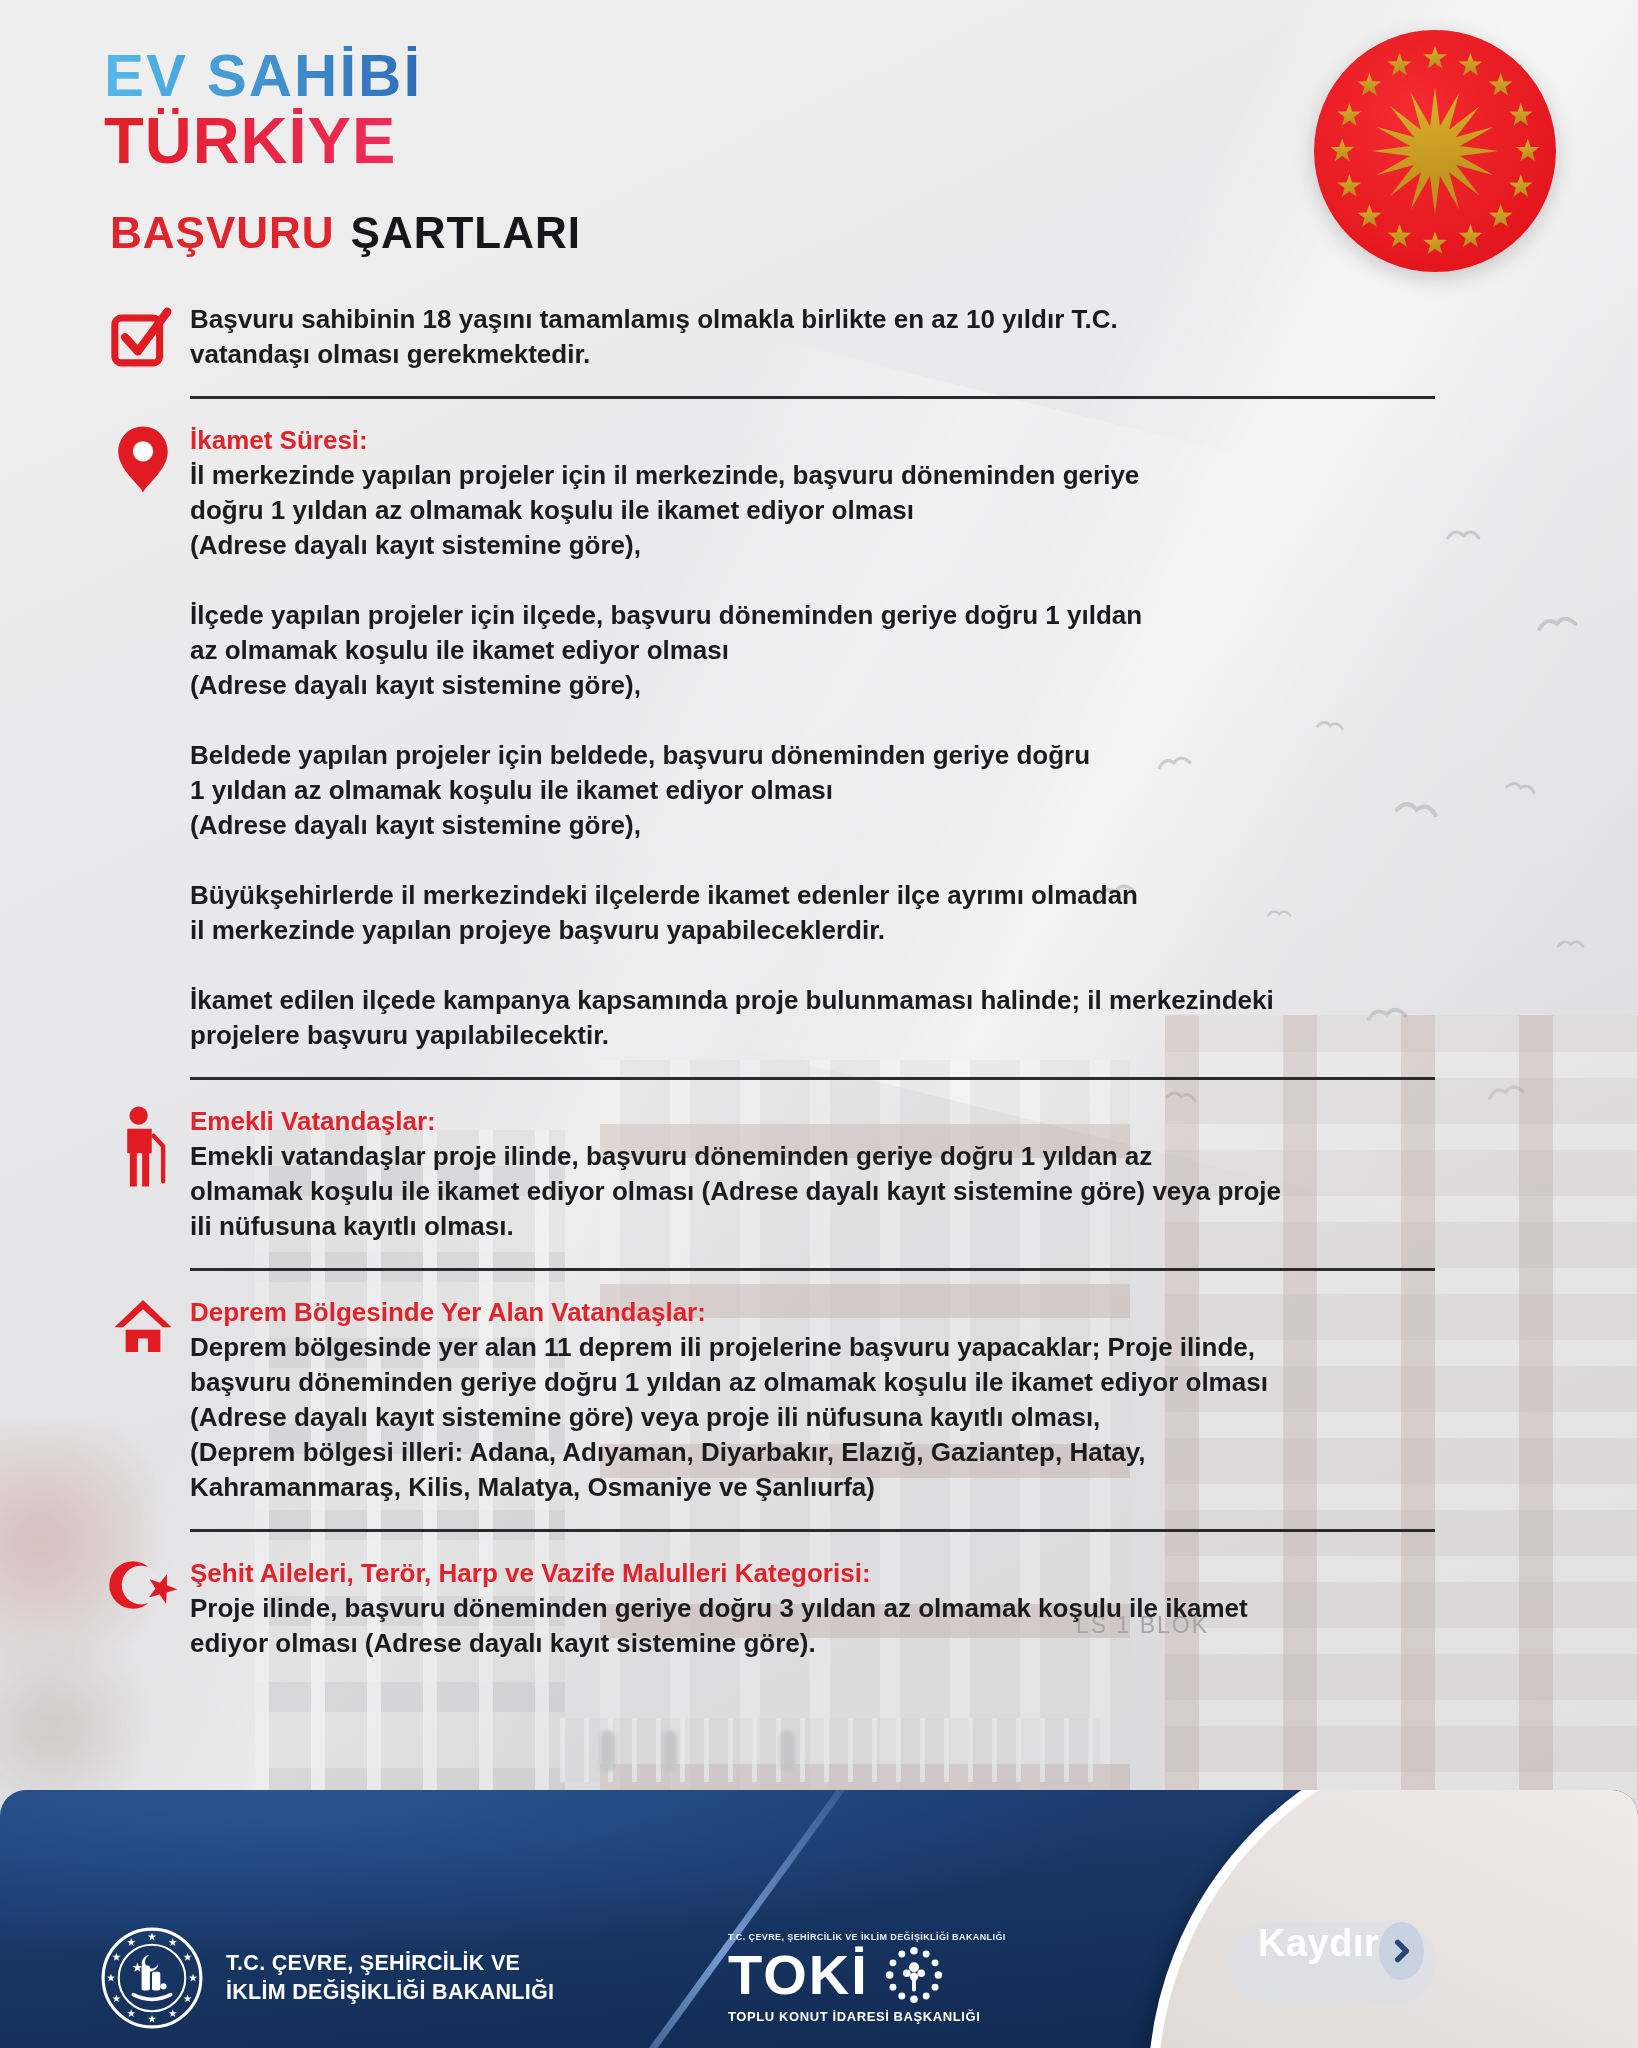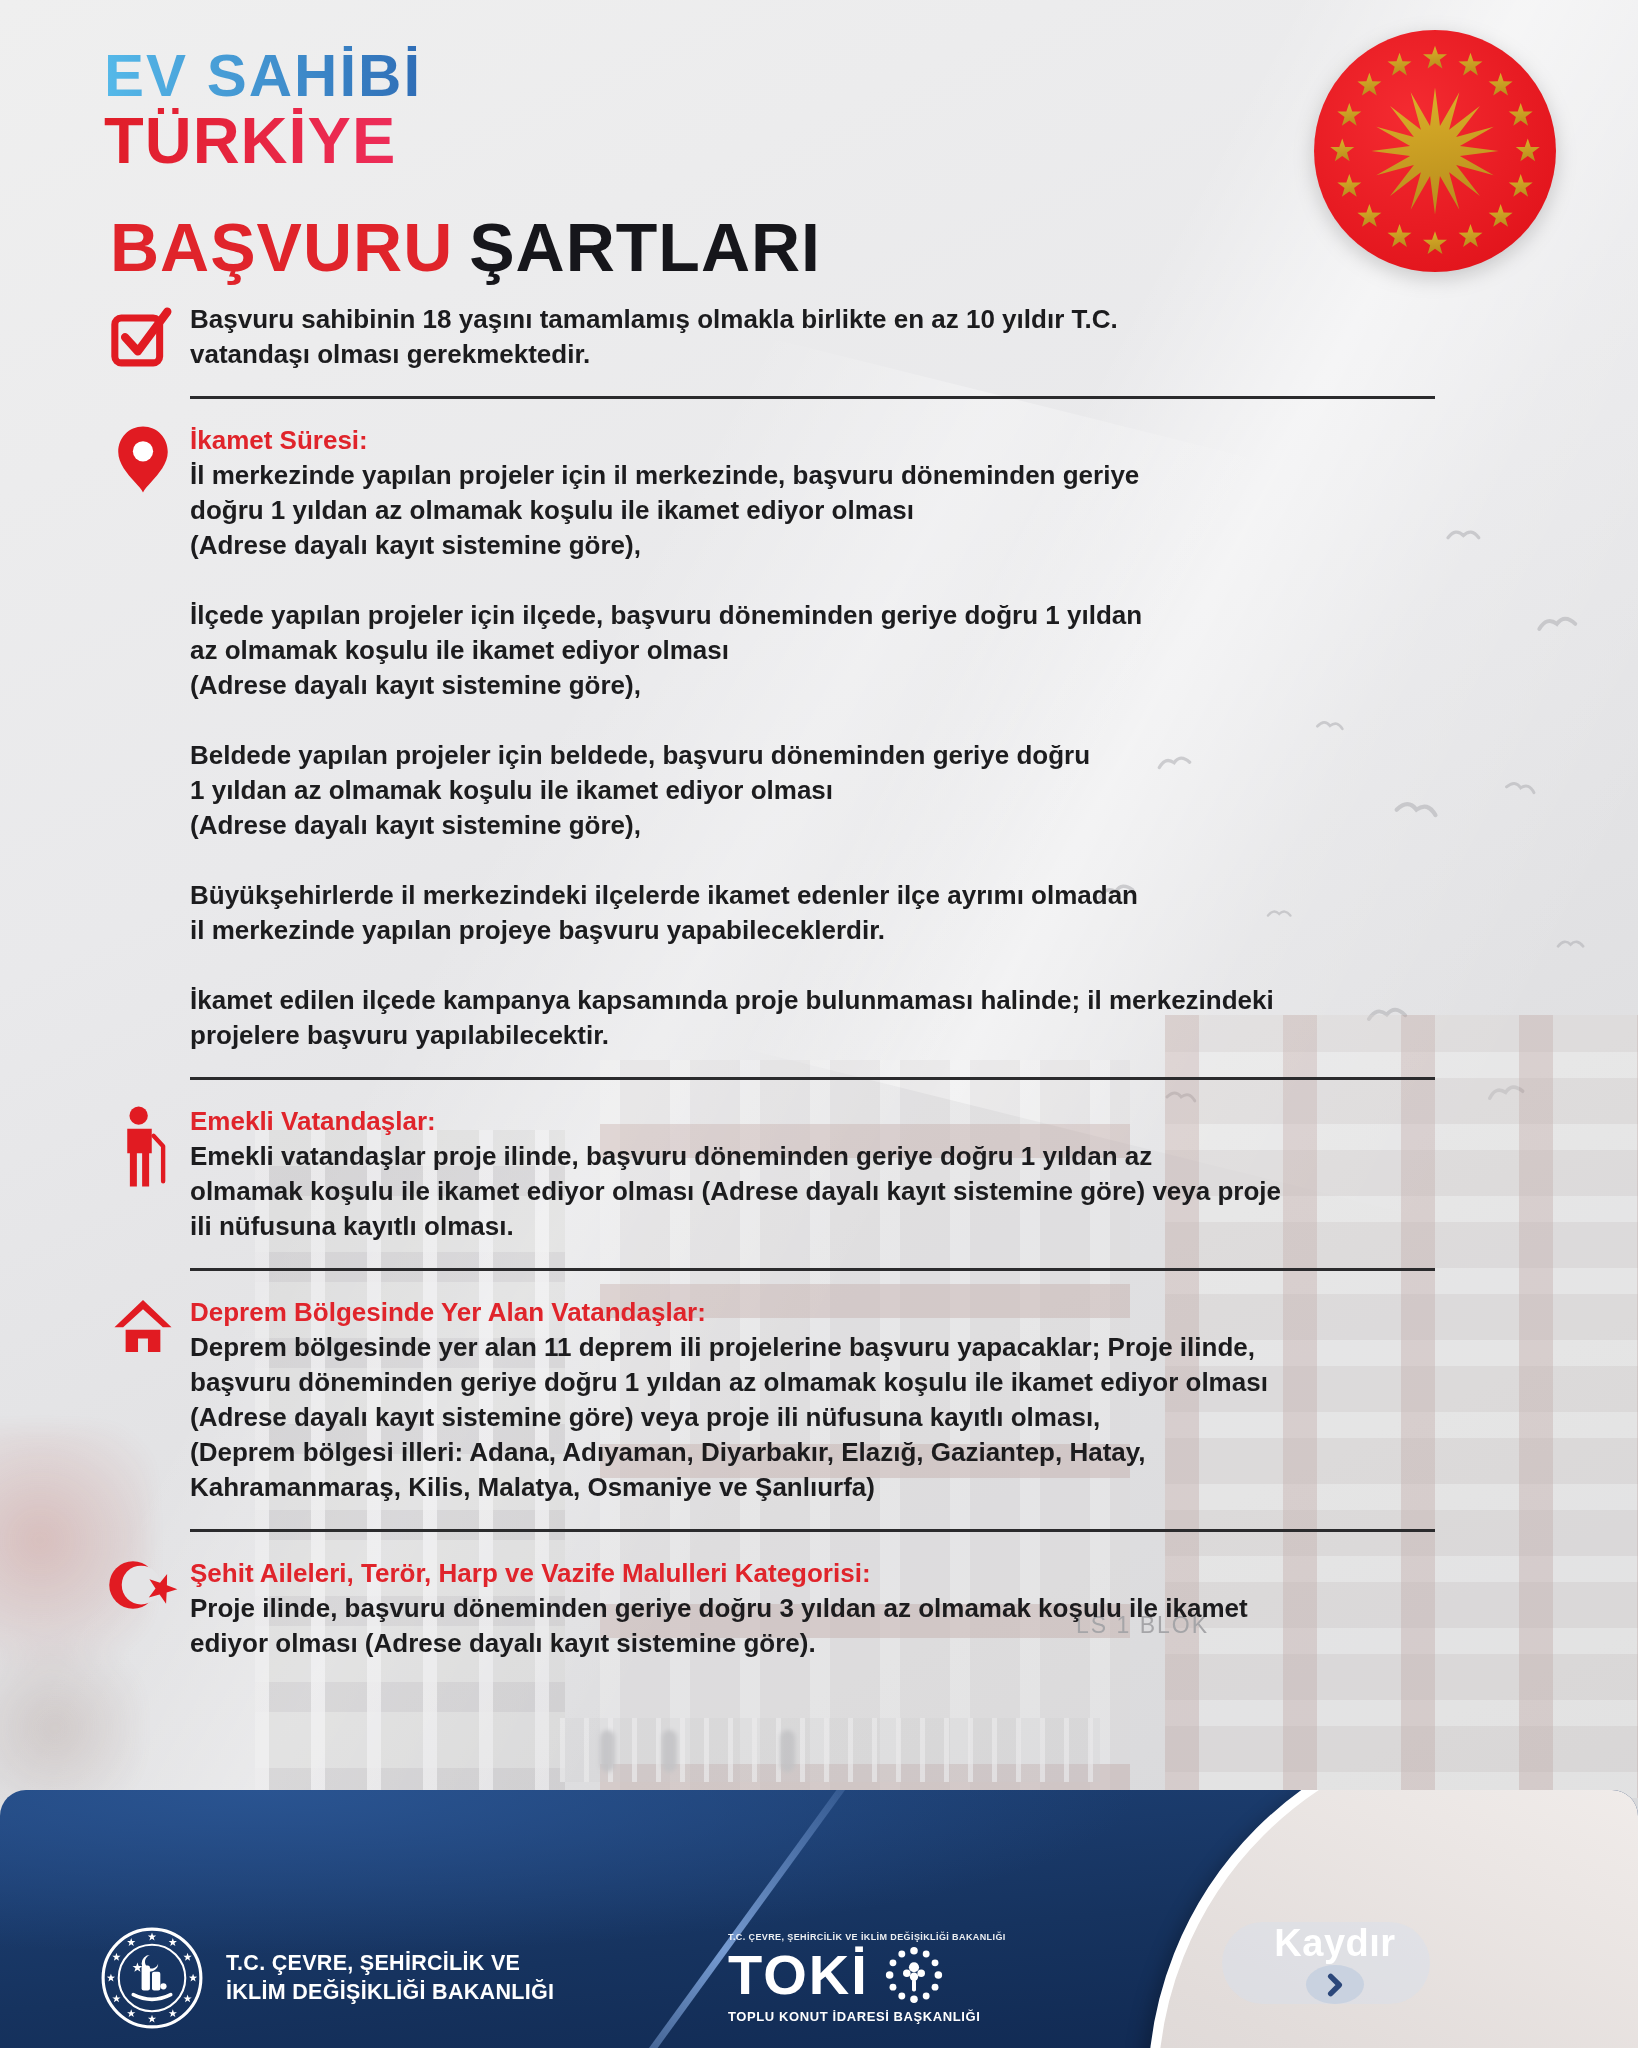--- a/index.html
+++ b/index.html
@@ -40,21 +40,21 @@
     font-size:23px;font-weight:normal;letter-spacing:2px;text-align:right;}
   
   .brand{position:absolute;left:104px;top:46px;z-index:2;line-height:1;}
   .brand-line1{font-size:60px;font-weight:bold;letter-spacing:2px;
     background:linear-gradient(90deg,#55b9e9 0%,#2f6db6 100%);
     -webkit-background-clip:text;background-clip:text;color:transparent;-webkit-text-fill-color:transparent;}
   .brand-line2{font-size:65px;font-weight:bold;letter-spacing:1px;margin-top:2px;
     background:linear-gradient(90deg,#e01e28 0%,#ef2e5e 100%);
     -webkit-background-clip:text;background-clip:text;color:transparent;-webkit-text-fill-color:transparent;}
   .seal{position:absolute;right:80px;top:28px;z-index:2;filter:drop-shadow(0 6px 10px rgba(0,0,0,.18));}
-  .page-title{position:absolute;left:110px;top:208px;z-index:2;font-size:68px;font-weight:bold;letter-spacing:1px;}
+  .page-title{position:absolute;left:110px;top:208px;z-index:2;font-size:44px;font-weight:bold;letter-spacing:1px;}
   .page-title .accent{color:#e0242b;margin-right:16px;}
   .page-title .rest{color:#16161b;}
   
   .sections{position:absolute;left:96px;top:302px;right:108px;z-index:2;}
   .section{display:flex;align-items:flex-start;}
   .sec-icon{flex:0 0 94px;display:flex;justify-content:center;padding-top:2px;}
   .sec-content{flex:1;min-width:0;}
   .sec-heading{color:#e0242b;font-size:26px;font-weight:bold;line-height:35px;}
   .sec-heading:empty{display:none;}
   .sec-body{color:#1c1c1e;font-size:26px;font-weight:bold;line-height:35px;white-space:pre-line;}
@@ -73,24 +73,24 @@
     box-shadow:-8px 8px 18px rgba(0,0,0,.25);}
   .ministry{position:absolute;left:100px;top:188px;transform:translateY(-50%);
     display:flex;align-items:center;gap:22px;}
   .ministry-name{color:#fff;font-size:21.5px;font-weight:bold;line-height:1.35;
     letter-spacing:.3px;white-space:pre-line;}
   .toki{position:absolute;left:728px;top:188px;transform:translateY(-50%);color:#fff;}
   .toki-top{font-size:9px;font-weight:bold;letter-spacing:.4px;white-space:nowrap;opacity:.92;margin-bottom:2px;}
   .toki-row{display:flex;align-items:center;gap:14px;}
   .toki-word{font-size:56px;font-weight:bold;letter-spacing:2px;line-height:1;}
   .toki-bottom{font-size:13px;font-weight:bold;letter-spacing:.6px;white-space:nowrap;margin-top:3px;}
-  .kaydir{position:absolute;right:208px;top:173px;transform:translateY(-50%);
+  .kaydir{position:absolute;right:202px;top:173px;transform:translateY(-50%);
     width:208px;height:82px;border-radius:44px;border:none;cursor:pointer;
-    background:rgba(213,223,238,.38);display:flex;align-items:center;
-    justify-content:space-between;padding:0 12px 0 30px;box-sizing:border-box;flex-direction:column;}
+    background:rgba(213,223,238,.38);display:flex;
+    justify-content:space-between;padding:0 12px 0 30px;box-sizing:border-box;}
   .kaydir-label{color:#fff;font-size:38px;font-weight:bold;letter-spacing:.5px;}
   .kaydir-circle{width:58px;height:58px;border-radius:50%;background:#c9d2e0;
     display:flex;align-items:center;justify-content:center;}
 </style>
 </head>
 <body>
 
 <svg width="0" height="0" style="position:absolute">
   <defs>
     <polygon id="star5" points="0,-10 2.35,-3.24 9.51,-3.09 3.8,1.24 5.88,8.09 0,4 -5.88,8.09 -3.8,1.24 -9.51,-3.09 -2.35,-3.24"></polygon>

